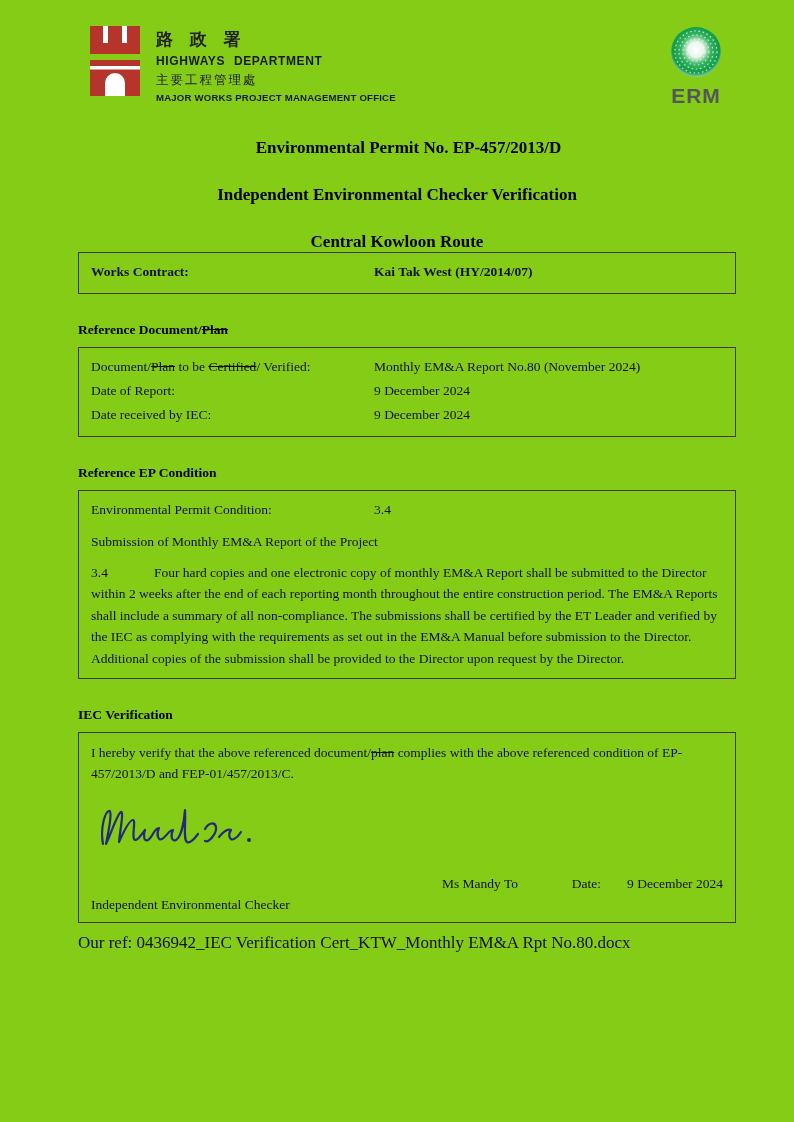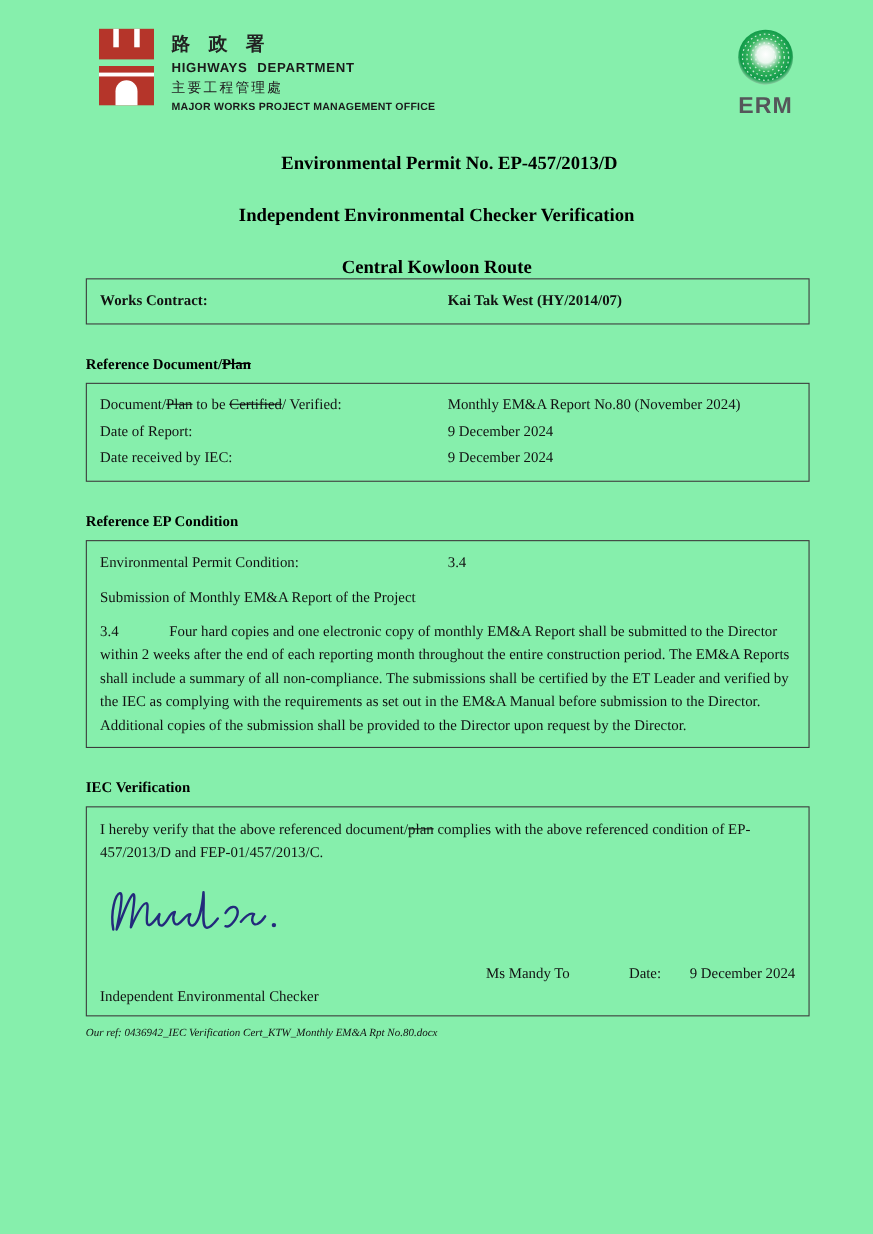--- a/index.html
+++ b/index.html
@@ -2,21 +2,21 @@
 <html><head>
 <meta charset="utf-8">
 <style>
   * { box-sizing: border-box; margin: 0; padding: 0; }
   html, body { background: #ffffff; }
   .page {
     position: relative;
     width: 794px;
     height: 1122px;
     margin: 0 auto;
-    background: #86efac;
+    background: #84cc16;
     font-family: "Liberation Serif", serif;
     color: #111111;
     overflow: hidden;
   }
   
   .header {
     display: flex;
     justify-content: space-between;
     align-items: flex-start;
     padding: 26px 58px 0 88px;
@@ -30,33 +30,33 @@
   .erm-block { display: flex; flex-direction: column; align-items: center; padding-right: 14px; }
   .erm-word { font-family: "Liberation Sans", sans-serif; font-weight: bold; font-size: 21px; color: #55565a; letter-spacing: 1px; margin-top: 2px; }
   
   .doc-title { text-align: center; font-weight: bold; font-size: 17px; color: #000; }
   .title-1 { margin-top: 30px; padding-left: 23px; }
   .title-2 { margin-top: 27px; }
   .title-3 { margin-top: 27px; margin-bottom: 24px; }
   
   .content { margin-left: 78px; width: 658px; }
   .box { border: 1.5px solid #3c3c3c; padding: 7px 12px 9px 12px; font-size: 13.5px; }
-  .grid-row { display: grid; grid-template-columns: 283px 1fr; align-items: baseline; padding: 4px 0; gap: 33px; }
+  .grid-row { display: grid; grid-template-columns: 283px 1fr; align-items: baseline; padding: 4px 0; }
   .bold { font-weight: bold; }
   .strike { text-decoration: line-through; }
   .section-heading { font-weight: bold; font-size: 13.5px; margin: 28px 0 9px 0; color: #000; }
   .para { font-size: 13.5px; line-height: 21.5px; margin-top: 9px; }
   .tab-gap { margin-left: 46px; }
   
   .statement { font-size: 13.5px; line-height: 21px; margin-top: 2px; }
   .signature-wrap { margin: 14px 0 0 4px; height: 62px; }
   .sign-row { display: grid; grid-template-columns: 427px 83px 1fr; align-items: baseline; margin-top: 16px; font-size: 13.5px; text-align: right; }
   .signer-title { font-size: 13.5px; margin-top: 5px; }
   
-  .footer-ref { margin: 10px 0 0 78px; width: 658px; font-style: italic; font-size: 10px; color: #111; }
+  .footer-ref { margin: 10px 0 0 78px; width: 658px; font-size: 17px; color: #111; }
 </style>
 </head>
 <body>
 
 <div class="page">
 
   <div class="header">
     <div class="dept-block">
       <span>
         <svg width="54" height="70" viewBox="0 0 54 70" aria-hidden="true">

